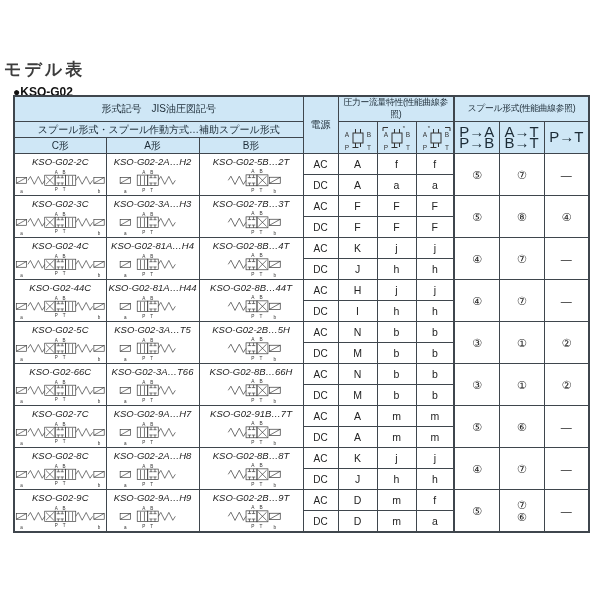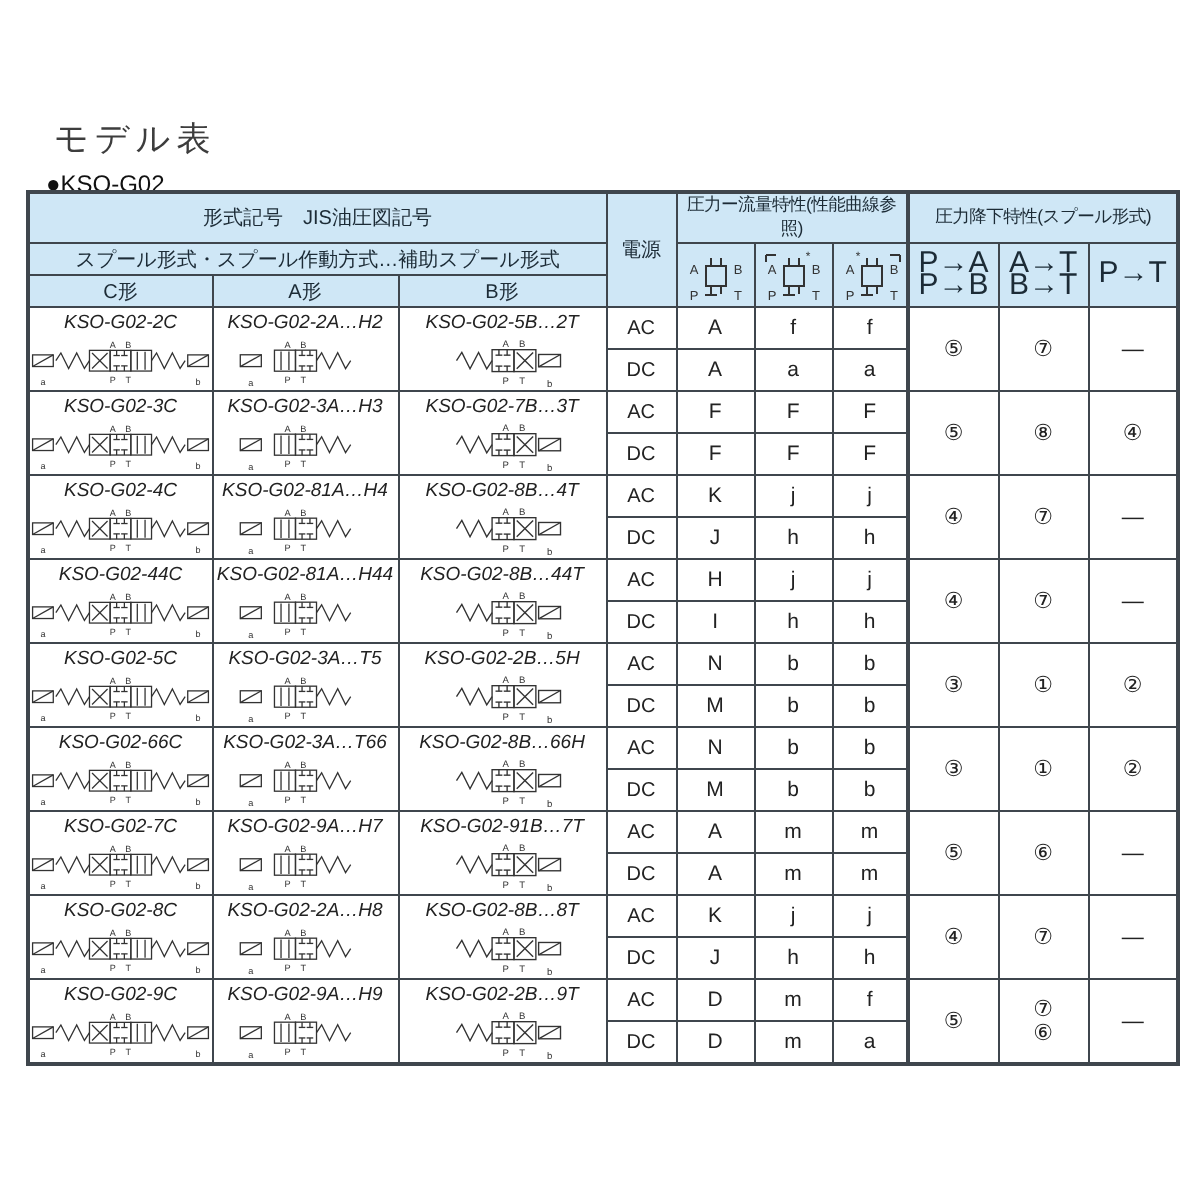--- a/index.html
+++ b/index.html
@@ -4,22 +4,22 @@
 <style>
   :root{
     --bd:#3f464d;
     --hbg:#cfe7f6;
     --ink:#222222;
     --dg:#333333;
   }
   html,body{margin:0;padding:0;background:#ffffff;}
   body{font-family:"Liberation Sans","DejaVu Sans",sans-serif;color:var(--ink);}
   .page{position:relative;width:600px;height:600px;background:#fff;overflow:hidden;}
-  .title{position:absolute;left:27px;top:58px;font-size:17px;font-weight:normal;color:#3d3d3d;letter-spacing:3px;}
-  .series{position:absolute;left:23px;top:85px;font-size:12px;font-weight:normal;color:#111;}
+  .title{position:absolute;left:4px;top:58px;font-size:17px;font-weight:bold;color:#3d3d3d;letter-spacing:3px;}
+  .series{position:absolute;left:13px;top:85px;font-size:12px;font-weight:bold;color:#111;}
   table.spec{position:absolute;left:13px;top:95px;width:575px;border-collapse:collapse;table-layout:fixed;border:2px solid var(--bd);}
   table.spec th,table.spec td{border:1px solid var(--bd);padding:0;text-align:center;vertical-align:middle;overflow:hidden;}
   thead th{background:var(--hbg);font-weight:normal;font-size:10px;height:15px;color:#1c2b36;}
   th.sect{font-size:8.8px;letter-spacing:-0.3px;}
   th.symth{height:31px;}
   th.drophead{white-space:pre-line;font-size:15px;line-height:10.5px;}
   tbody td{background:#fff;font-size:10.5px;height:20px;}
   td.vcell{vertical-align:top;height:41px;}
   .model{font-size:9.5px;line-height:12px;margin-top:1px;white-space:nowrap;font-style:italic;}
   svg.valve{display:block;width:100%;height:26px;}
@@ -47,21 +47,21 @@
         <col style="width:38px">
       <col style="width:45px">
         <col style="width:45px">
         <col style="width:45px">
     </colgroup>
     <thead>
       <tr>
         <th colspan="3">形式記号　JIS油圧図記号</th>
         <th rowspan="3">電源</th>
         <th colspan="3" class="sect">圧力ー流量特性(性能曲線参照)</th>
-        <th colspan="3" class="sect secl">圧力降下特性(スプール形式)</th>
+        <th colspan="3" class="sect secl">スプール形式(性能曲線参照)</th>
       </tr>
       <tr>
         <th colspan="3">スプール形式・スプール作動方式…補助スプール形式</th>
         <th rowspan="2" class="symth">
             <svg class="mini" viewBox="0 0 38 28">
               <g stroke="#333333" stroke-width="1" fill="none">
                 <rect x="14" y="9" width="10" height="10"></rect>
                 <line x1="16.5" y1="9" x2="16.5" y2="5"></line>
                 <line x1="21.5" y1="9" x2="21.5" y2="5"></line>
                 <line x1="16.5" y1="19" x2="16.5" y2="23"></line>

